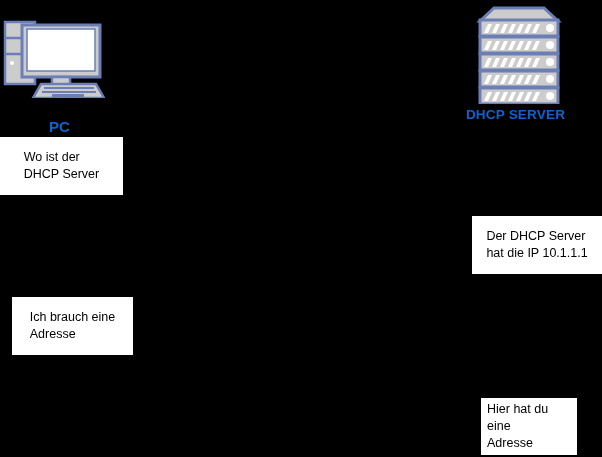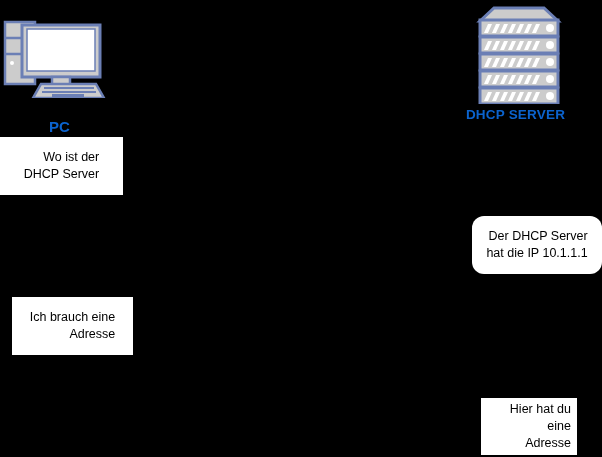--- a/index.html
+++ b/index.html
@@ -82,33 +82,33 @@
   }
 
   
   .msgbox {
     position: absolute;
     background: #FFFFFF;
     color: #000000;
     display: flex;
     align-items: center;
     justify-content: center;
-    text-align: right;
+    text-align: left;
     font-size: 12.5px;
     line-height: 17px;
     box-sizing: border-box;
     padding: 0 6px;
   }
   .msgbox span {
     display: block;
     white-space: pre-line;
   }
 
   #msg-0 { left: 0px;   top: 137px; width: 123px; height: 58px; }
-  #msg-1 { left: 472px; top: 216px; width: 130px; height: 58px; border-radius: 12px; }
+  #msg-1 { left: 472px; top: 216px; width: 130px; height: 58px; }
   #msg-2 { left: 12px;  top: 297px; width: 121px; height: 58px; }
   #msg-3 { left: 481px; top: 398px; width: 96px; height: 57px; }
 </style>
 </head>
 <body>
 
 <div id="canvas">
 
   <div class="node" id="pc-node">
     <svg id="pc-graphic" viewBox="0 0 115 90">

